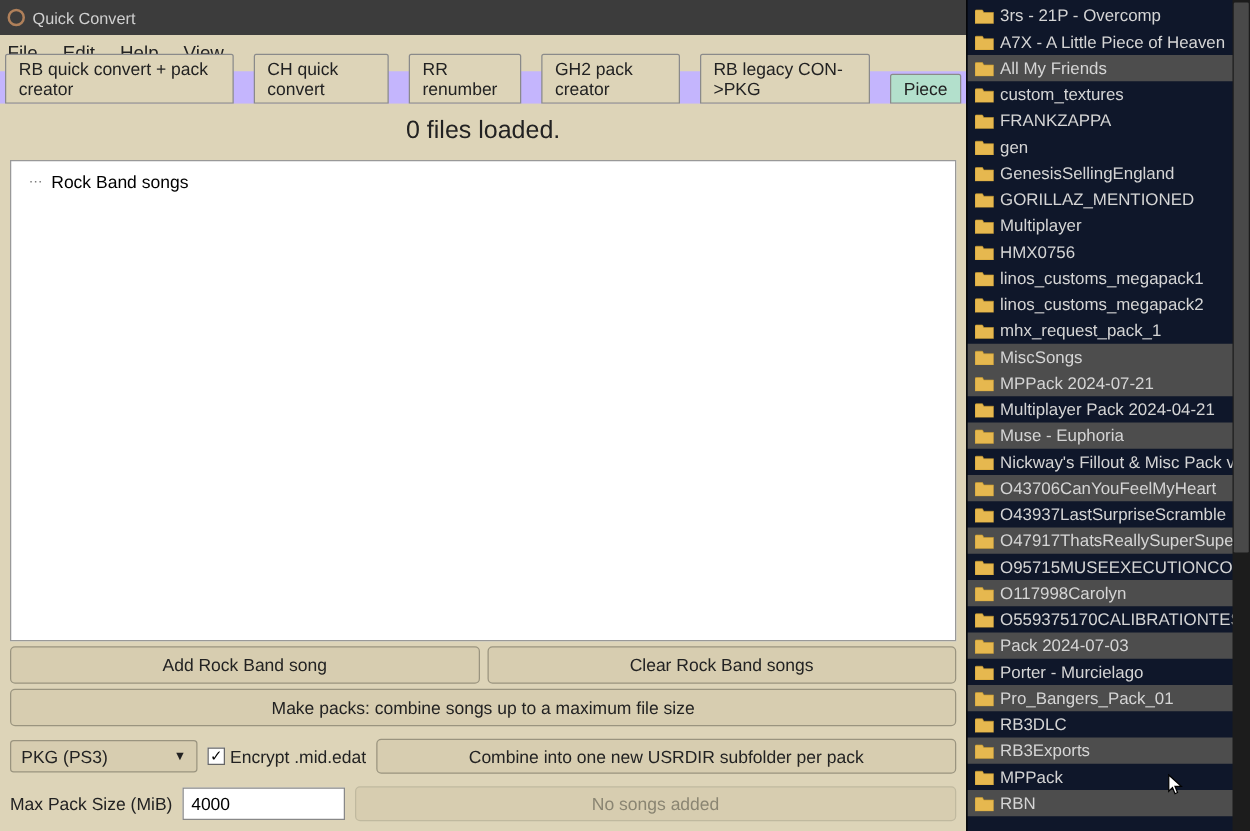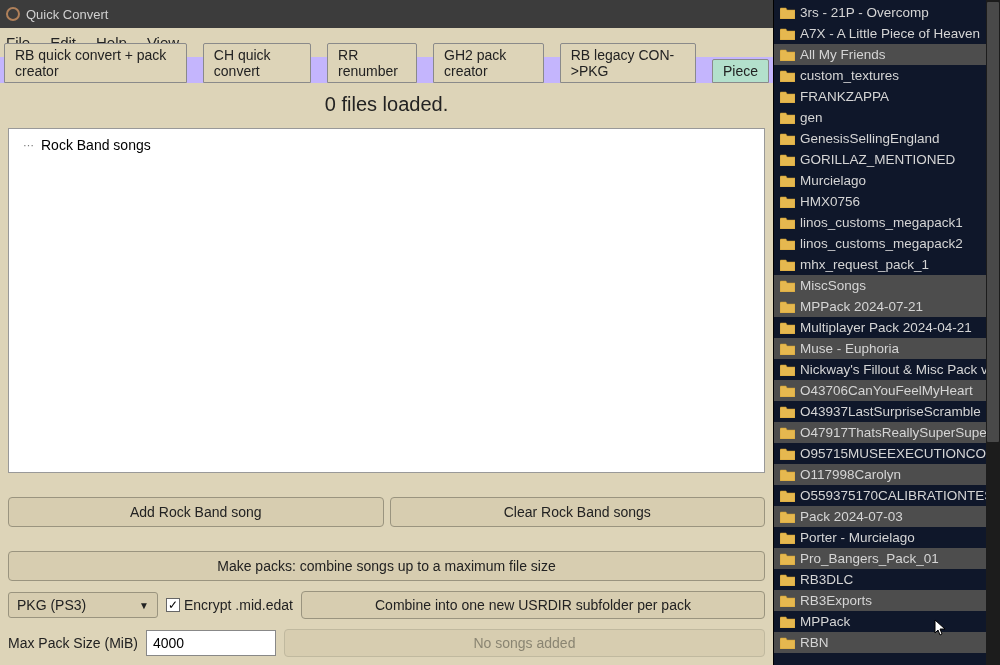--- a/index.html
+++ b/index.html
@@ -10,21 +10,21 @@
 .menu-bar { height: 29px; background: #ddd4b8; display: flex; align-items: center; padding: 0 6px; font-size: 15px; color: #222; gap: 20px; }
 .menu-bar span { cursor: default; }
 .tabs { height: 26px; background: #c4b5fd; display: flex; padding: 0 4px 0 4px; gap: 16px; font-size: 14px; color: #222; align-items: flex-end; }
 .tab { border: 1px solid #8a8a8a; background: #ddd4b8; padding: 3px 10px; cursor: default; border-top-left-radius: 2px; border-top-right-radius: 2px; }
 .tab.active { background: #b3e0cc; }
 .content { flex: 1; background: #ddd4b8; display: flex; flex-direction: column; padding: 0 8px 8px 8px; }
 .status-label { text-align: center; font-size: 20px; color: #222; padding: 10px 0 12px 0; }
 .tree-area { flex: 1; background: #fff; border: 1px solid #999; padding: 8px 14px; font-size: 14px; color: #000; overflow: auto; }
 .tree-root { display: flex; align-items: center; gap: 6px; }
 .dots { letter-spacing: 1px; color: #7a7a7a; font-size: 11px; }
-.btn-row { display: flex; gap: 6px; margin-top: 24px; }
+.btn-row { display: flex; gap: 6px; margin-top: 4px; }
 .btn { flex: 1; height: 30px; background: #d7cdb0; border: 1px solid #9a947f; border-radius: 4px; font-size: 14px; color: #222; display: flex; align-items: center; justify-content: center; cursor: default; }
 .btn.wide { width: 100%; }
 .controls-row { display: flex; align-items: center; gap: 8px; margin-top: 10px; font-size: 14px; color: #222; justify-content: space-between; }
 .select { width: 150px; height: 26px; background: #d7cdb0; border: 1px solid #9a947f; border-radius: 3px; display: flex; align-items: center; justify-content: space-between; padding: 0 8px; }
 .select .arrow { font-size: 10px; }
 .checkbox { display: flex; align-items: center; gap: 4px; }
 .checkbox-box { width: 14px; height: 14px; background: #fff; border: 1px solid #666; display: flex; align-items: center; justify-content: center; font-size: 12px; color: #000; line-height: 1; }
 .input-row { display: flex; align-items: center; gap: 8px; margin-top: 10px; font-size: 14px; color: #222; }
 .text-input { width: 130px; height: 26px; background: #fff; border: 1px solid #888; padding: 0 6px; font-size: 14px; }
 .disabled-btn { flex: 1; height: 28px; background: #d7cdb0; border: 1px solid #c0b99f; border-radius: 4px; color: #8a8572; display: flex; align-items: center; justify-content: center; font-size: 14px; }
@@ -163,21 +163,21 @@
           </svg>
         </span>
         <span>GORILLAZ_MENTIONED</span>
       </div>
       <div class="folder-item">
         <span class="folder-icon">
           <svg width="15" height="12" viewBox="0 0 15 12">
             <path d="M0 2 L0 12 L15 12 L15 3 L7 3 L6 1 L1 1 Q0 1 0 2 Z" fill="#e6b84f" stroke="#c99a2e" stroke-width="0.5"></path>
           </svg>
         </span>
-        <span>Murcielago</span>
+        <span>Multiplayer</span>
       </div>
       <div class="folder-item">
         <span class="folder-icon">
           <svg width="15" height="12" viewBox="0 0 15 12">
             <path d="M0 2 L0 12 L15 12 L15 3 L7 3 L6 1 L1 1 Q0 1 0 2 Z" fill="#e6b84f" stroke="#c99a2e" stroke-width="0.5"></path>
           </svg>
         </span>
         <span>HMX0756</span>
       </div>
       <div class="folder-item">

